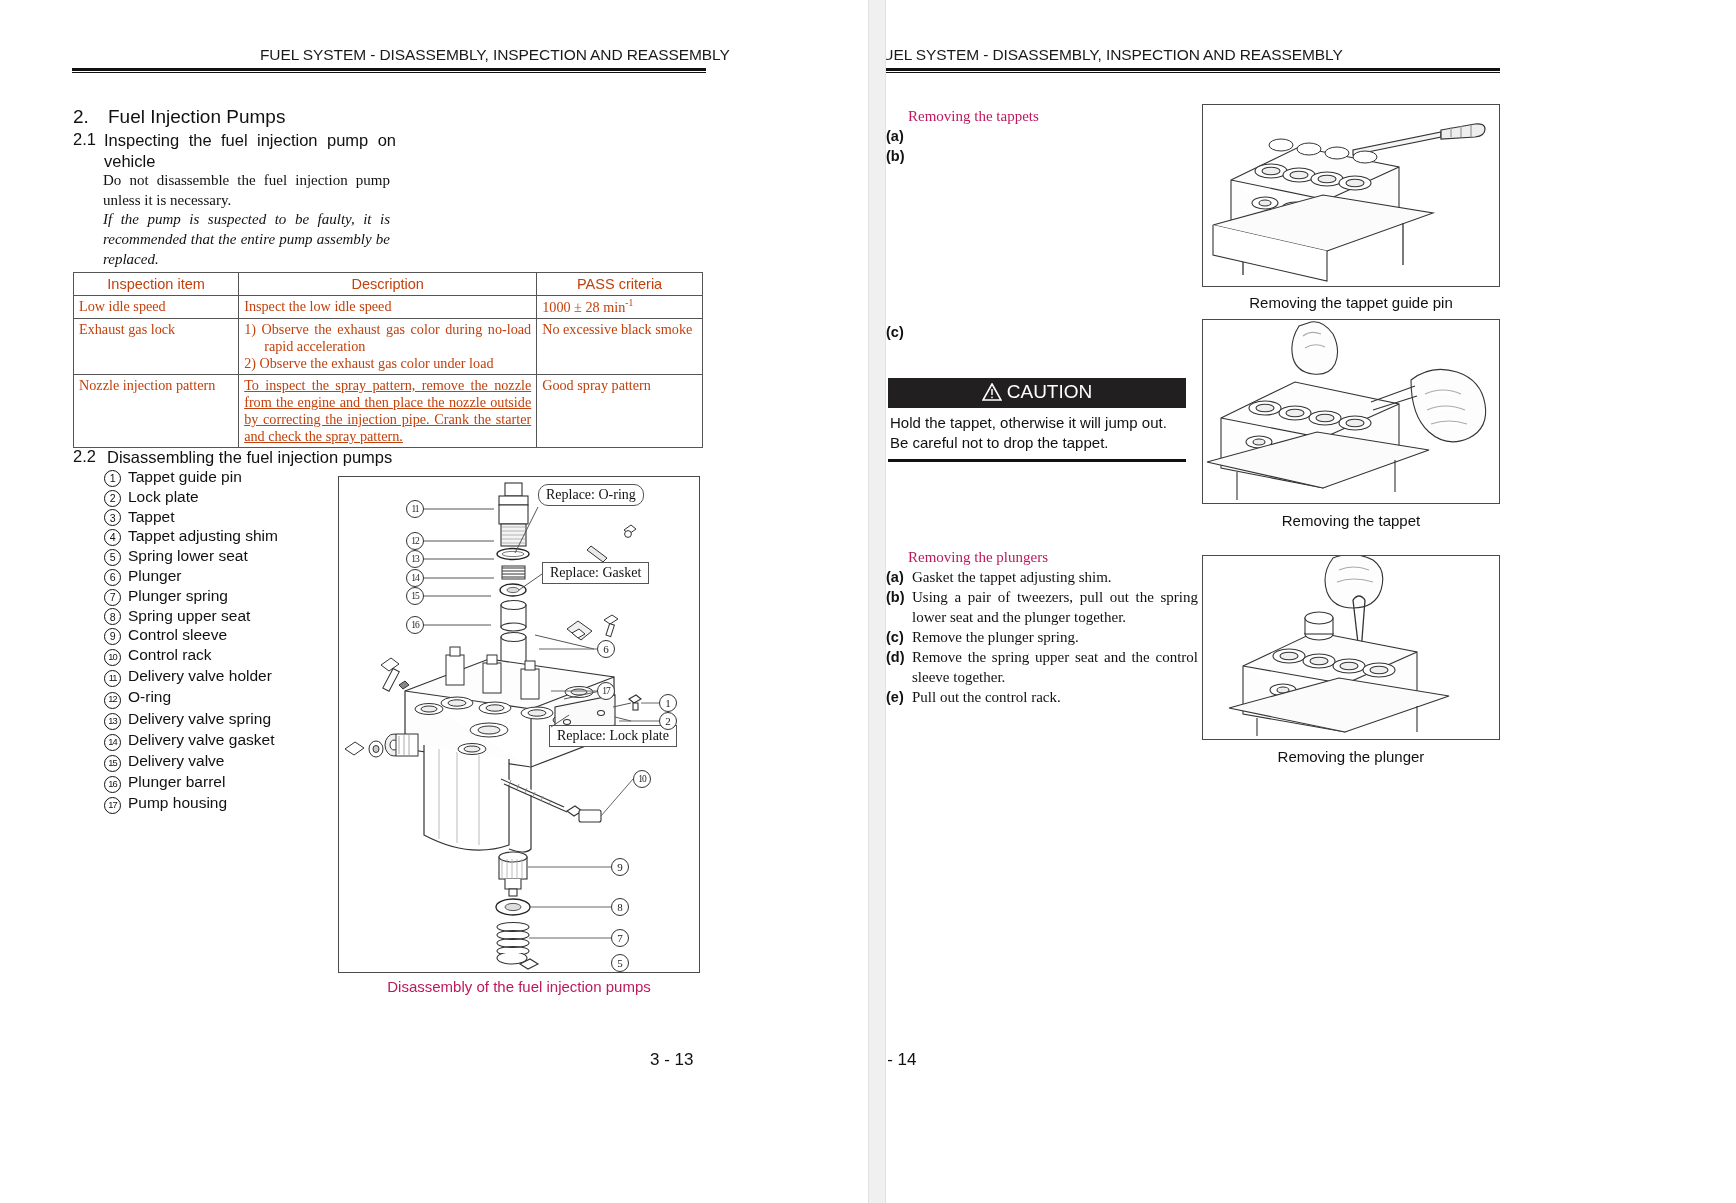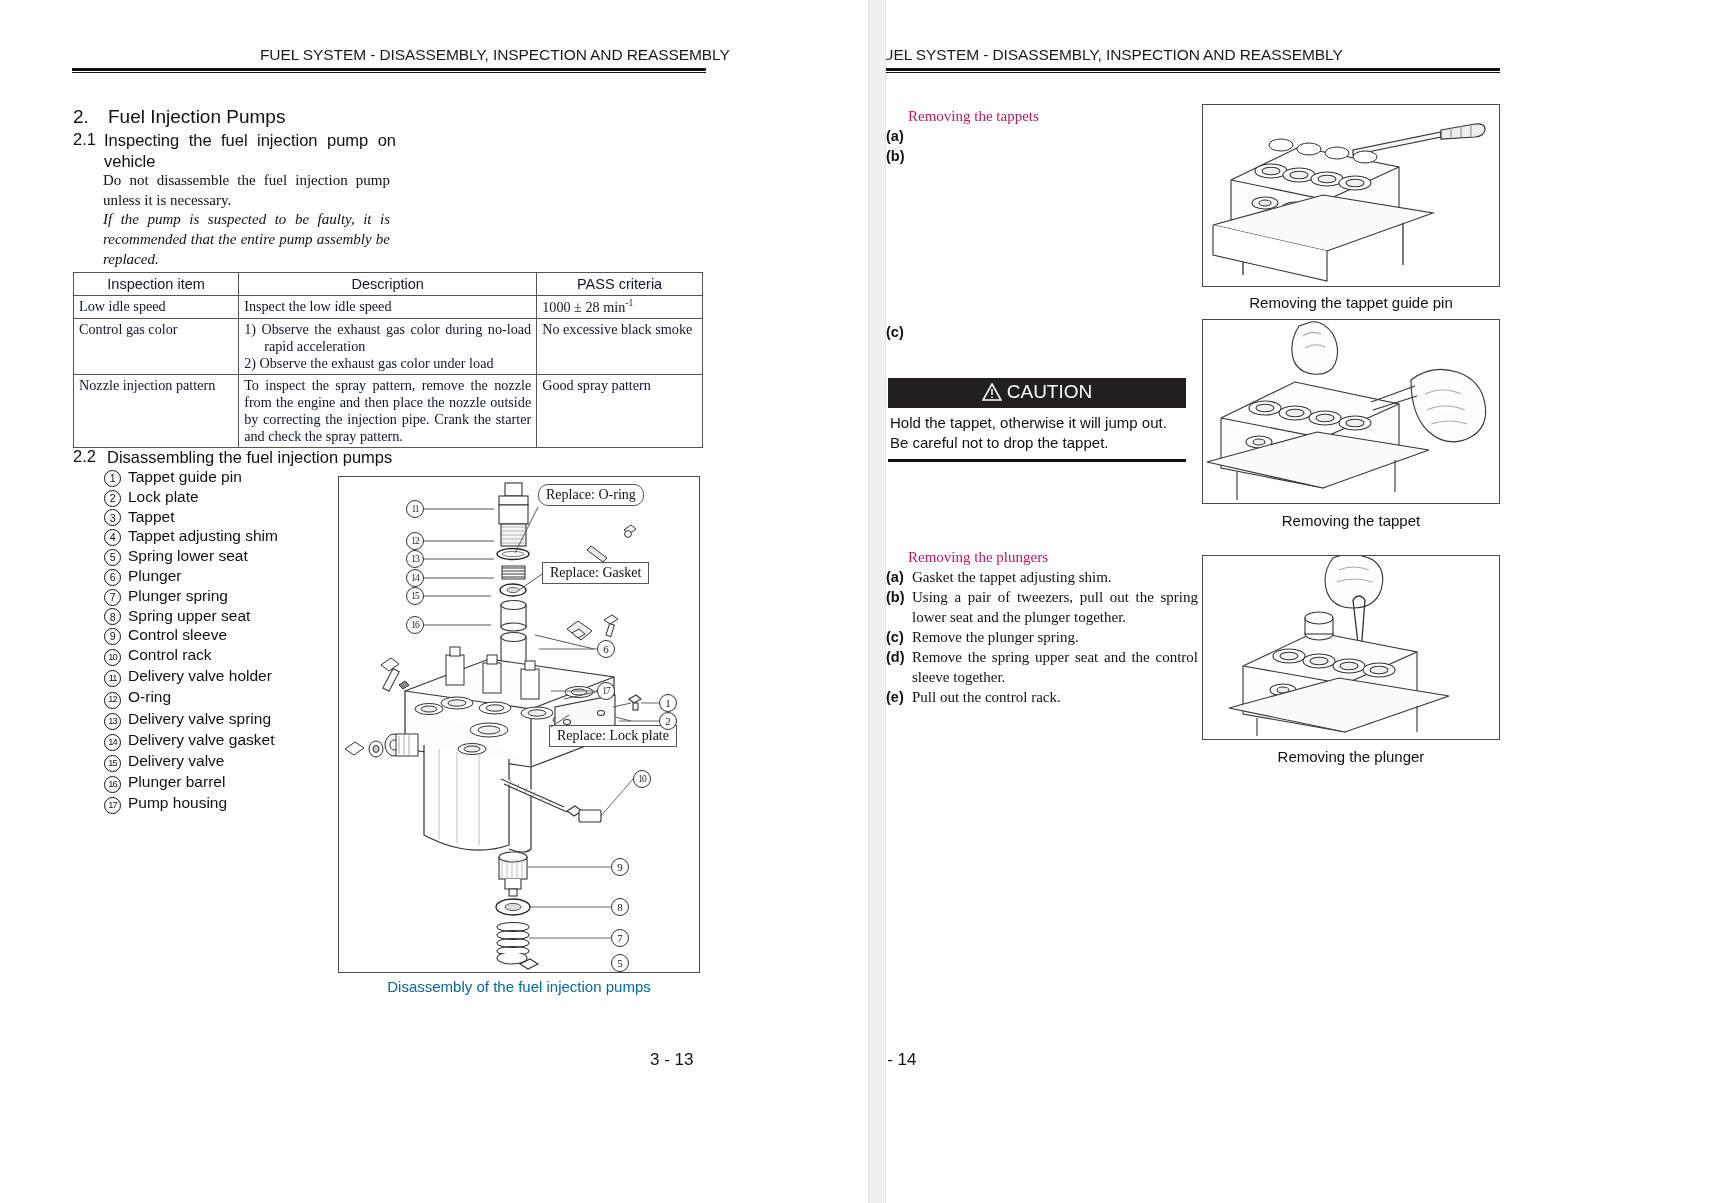--- a/index.html
+++ b/index.html
@@ -59,21 +59,21 @@
     color:#111;
     text-align:justify;
   }
 
   
   table.inspect {
     position:absolute;
     border-collapse:collapse;
     font-family:"Liberation Serif", serif;
     font-size:14.2px;
-    color:#0f172a;
+    color:#c2410c;
   }
   table.inspect td, table.inspect th {
     border:1px solid #555;
     padding:2px 5px;
     vertical-align:top;
     font-weight:normal;
   }
   table.inspect thead th {
     font-family:"Liberation Sans", sans-serif;
     font-size:14.5px;
@@ -112,21 +112,21 @@
   
   .diag-frame {
     position:absolute;
     border:1.5px solid #4a4a4a;
     background:#fff;
   }
   .diag-caption {
     position:absolute;
     font-family:"Liberation Sans", sans-serif;
     font-size:15px;
-    color:#0369a1;
+    color:#be185d;
     text-align:center;
   }
   .callout-box {
     position:absolute;
     border:1px solid #555;
     background:#fff;
     font-family:"Liberation Serif", serif;
     font-size:14px;
     color:#111;
     padding:2px 7px;
@@ -249,31 +249,31 @@
       </thead>
       <tbody>
         <tr>
           <td class="c-item">Low idle speed</td>
           <td class="c-desc">
             <span class="desc-li">Inspect the low idle speed</span>
           </td>
           <td class="c-pass"><span>1000 ± 28 min</span><sup class="unit">-1</sup></td>
         </tr>
         <tr>
-          <td class="c-item">Control gas color</td>
+          <td class="c-item">Exhaust gas lock</td>
           <td class="c-desc">
             <span class="desc-li">1)  Observe the exhaust gas color during no-load rapid acceleration</span>
             <span class="desc-li">2)  Observe the exhaust gas color under load</span>
           </td>
           <td class="c-pass">No excessive black smoke</td>
         </tr>
         <tr>
           <td class="c-item">Nozzle injection pattern</td>
           <td class="c-desc">
-            <span class="desc-li" style="padding-left:0; text-indent:0;">To inspect the spray pattern, remove the nozzle from the engine and then place the nozzle outside by correcting the injection pipe.  Crank the starter and check the spray pattern.</span>
+            <span class="desc-li" style="padding-left:0; text-indent:0;text-decoration:underline;">To inspect the spray pattern, remove the nozzle from the engine and then place the nozzle outside by correcting the injection pipe.  Crank the starter and check the spray pattern.</span>
           </td>
           <td class="c-pass">Good spray pattern</td>
         </tr>
       </tbody>
     </table>
 
     <div class="sec-num-title h3-num" style="left:73px; top:447px;">2.2</div>
     <div class="sec-num-title h3-txt" style="left:107px; top:447px; white-space:nowrap;">Disassembling the fuel injection pumps</div>
 
     <div class="parts-list" style="left:104px; top:467px;">

